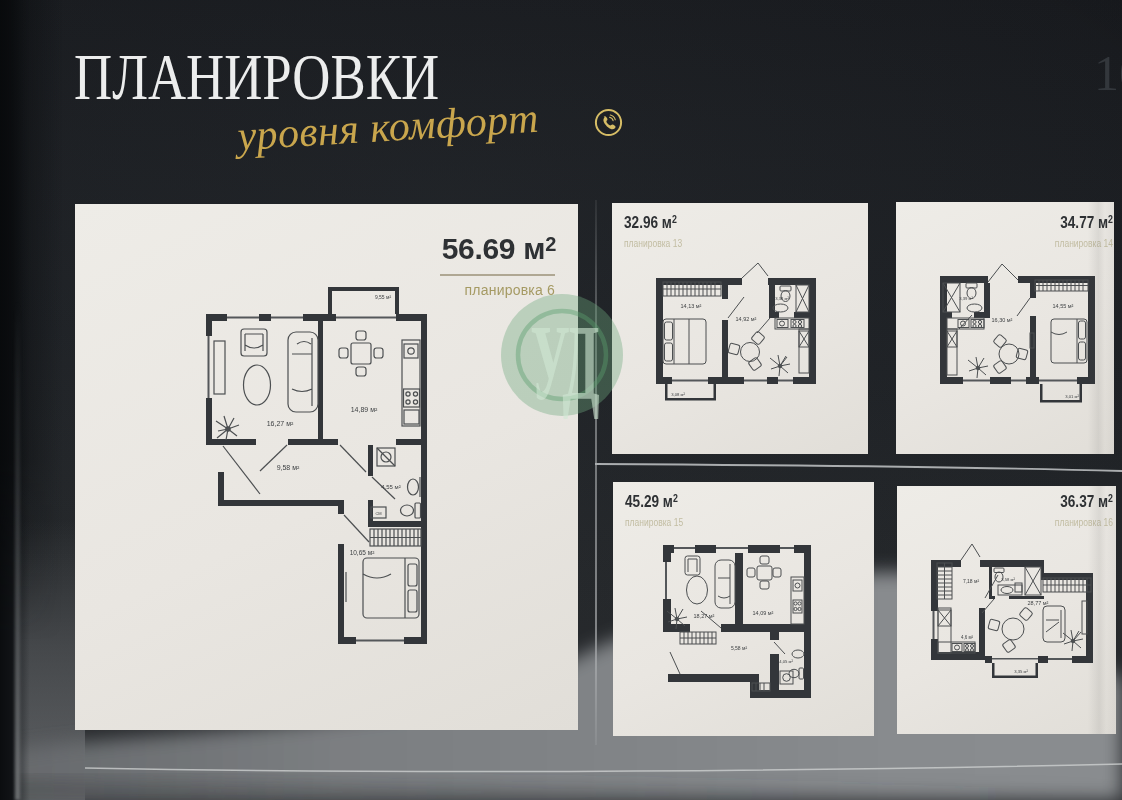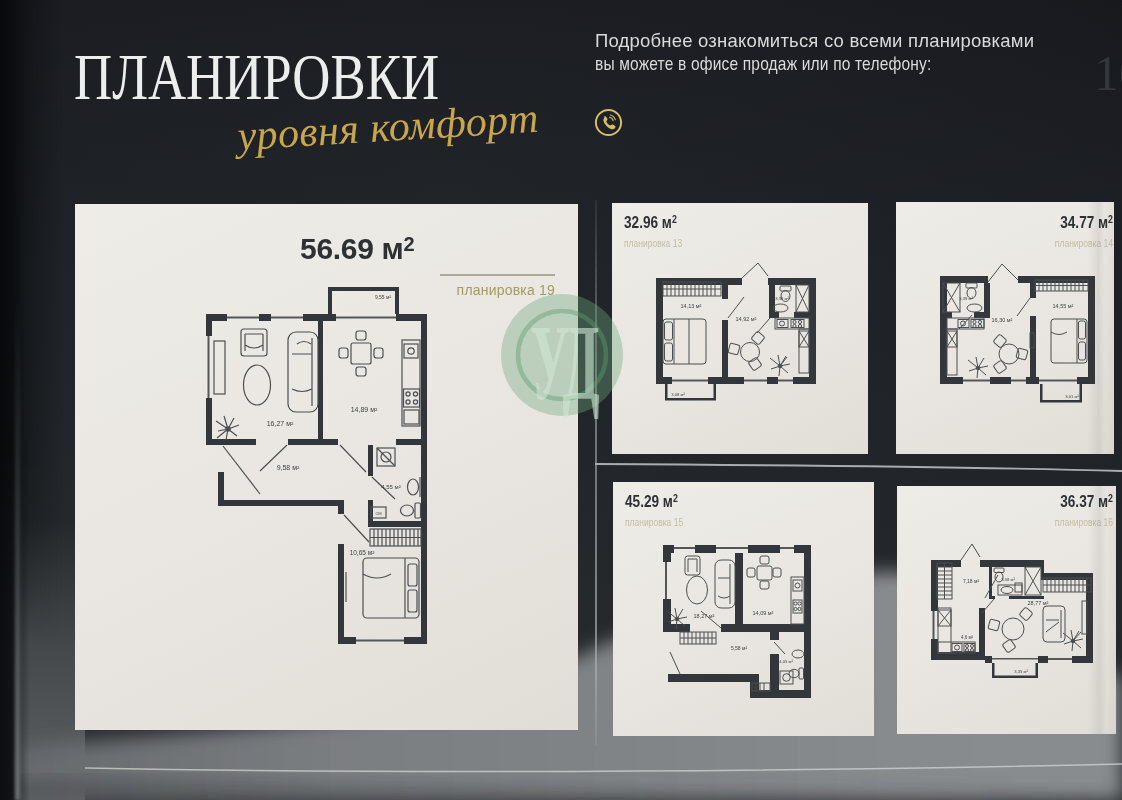--- a/index.html
+++ b/index.html
@@ -64,23 +64,20 @@
     font-family:'Liberation Serif',serif;font-size:50px;line-height:54px;color:#33373c;">10</div>
 
   <div class="abs" style="left:74px;top:46px;width:480px;height:64px;white-space:nowrap;
     font-family:'Liberation Serif',serif;font-size:66px;line-height:62px;color:#eceded;
     transform:scaleX(0.80);transform-origin:left top;">ПЛАНИРОВКИ</div>
 
   <div class="abs" style="left:238px;top:102px;width:330px;height:66px;white-space:nowrap;
     font-family:'Liberation Serif',serif;font-style:italic;font-size:42px;color:#c9a64d;
     transform:rotate(-3.5deg);letter-spacing:0.5px;">уровня комфорт</div>
 
-  <div class="abs" style="left:595px;top:30px;width:520px;font-size:18.5px;line-height:22.5px;color:#d9dadb;letter-spacing:0.2px;">
-    <span style="display:inline-block;">Подробнее ознакомиться со всеми планировками</span><br>
-    <span style="display:inline-block;transform:scaleX(0.84);transform-origin:left top;">вы можете в офисе продаж или по телефону:</span></div>
 
   <svg class="abs" style="left:594px;top:108px;" width="29" height="29" viewBox="0 0 29 29">
     <circle cx="14.5" cy="14.5" r="12.6" fill="none" stroke="#d6bd66" stroke-width="2"></circle>
     <path d="M9.6,8.9 c1,-0.9 2,-0.8 2.6,0.1 l1,1.5 c0.5,0.8 0.3,1.5 -0.4,2.1 c-0.5,0.5 -0.5,1.2 0.1,2.1 c0.7,1 1.4,1.7 2.3,2.3 c0.8,0.5 1.5,0.6 2,0 c0.7,-0.7 1.4,-0.8 2.2,-0.3 l1.4,1 c0.9,0.7 1,1.6 0.1,2.5 c-1.6,1.6 -4.1,1.3 -6.9,-1 c-2.8,-2.3 -5.3,-6 -4.4,-8.3 c0.2,-0.8 0.6,-1.4 1,-2z" fill="#d6bd66"></path>
     <path d="M15.5,9.2 a4.5,4.5 0 0,1 3.6,3.4 M16.3,7 a7,7 0 0,1 5,4.8" stroke="#d6bd66" stroke-width="1.1" fill="none" stroke-linecap="round"></path>
   </svg>
 
 
   <div class="card" style="left:75px;top:204px;width:503px;height:526px;"></div>
 
@@ -764,26 +761,26 @@
     </g>
   </svg>
 
   <div class="abs" style="left:595px;top:200px;width:2px;height:545px;
     background:linear-gradient(180deg,rgba(170,173,175,0.1),rgba(170,173,175,0.55) 30%,rgba(190,192,194,0.6) 80%,rgba(170,173,175,0.2));"></div>
 
   <svg class="abs" style="left:560px;top:455px;" width="562" height="24" viewBox="0 0 562 24">
     <path d="M35,9 C200,10 420,12 562,16" stroke="#aaadaf" stroke-width="1.8" fill="none"></path>
   </svg>
 
-  <div class="abs" style="left:300px;top:232px;width:256px;text-align:left;color:#2e3134;
+  <div class="abs" style="left:300px;top:232px;width:256px;text-align:right;color:#2e3134;
     font-size:30px;font-weight:bold;letter-spacing:-0.3px;">56.69 м<span style="font-size:20px;vertical-align:8px;">2</span></div>
 
   <div class="abs" style="left:440px;top:274px;width:115px;height:1.5px;background:#a9a08a;opacity:0.9;"></div>
 
-  <div class="abs" style="left:356px;top:282px;width:199px;text-align:right;color:#a59a63;font-size:14px;letter-spacing:0.2px;">планировка 19</div>
+  <div class="abs" style="left:356px;top:282px;width:199px;text-align:right;color:#a59a63;font-size:14px;letter-spacing:0.2px;">планировка 6</div>
 
   <div class="abs" style="left:624px;top:213px;width:200px;color:#2e3134;font-size:17px;font-weight:bold;transform:scaleX(0.80);transform-origin:left top;">32.96 м<span style="font-size:11px;vertical-align:5px;">2</span></div>
   <div class="abs" style="left:624px;top:238px;width:200px;color:#c2bda2;font-size:10px;transform:scaleX(0.85);transform-origin:left top;">планировка 13</div>
 
   <div class="abs" style="left:913px;top:213px;width:200px;text-align:right;color:#2e3134;font-size:17px;font-weight:bold;transform:scaleX(0.80);transform-origin:right top;">34.77 м<span style="font-size:11px;vertical-align:5px;">2</span></div>
   <div class="abs" style="left:913px;top:238px;width:200px;text-align:right;color:#c2bda2;font-size:10px;transform:scaleX(0.85);transform-origin:right top;">планировка 14</div>
 
   <div class="abs" style="left:625px;top:492px;width:200px;color:#2e3134;font-size:17px;font-weight:bold;transform:scaleX(0.80);transform-origin:left top;">45.29 м<span style="font-size:11px;vertical-align:5px;">2</span></div>
   <div class="abs" style="left:625px;top:517px;width:200px;color:#c2bda2;font-size:10px;transform:scaleX(0.85);transform-origin:left top;">планировка 15</div>
 

